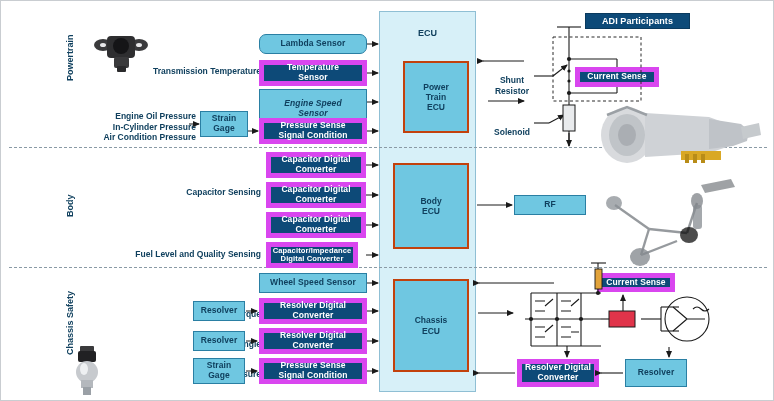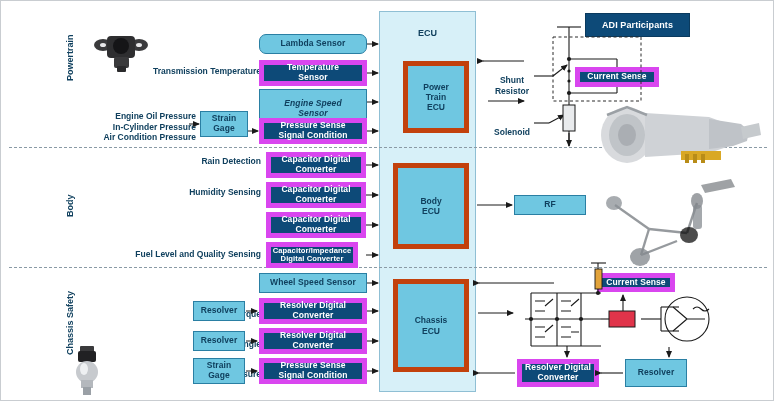--- a/index.html
+++ b/index.html
@@ -70,21 +70,21 @@
   .ecu-col {
     position: absolute;
     left: 378px; top: 10px;
     width: 97px; height: 381px;
     background: #d7f0f8;
     border: 1px solid #8fbfd4;
   }
   .ecu-box {
     position: absolute;
     background: #6fc7e1;
-    border: 5px solid #c2410c;
+    border: 2px solid #c2410c;
     display: flex; align-items: center; justify-content: center;
     color: #10405e; font-weight: bold; font-size: 8.5px;
     text-align: center; line-height: 1.2;
   }
   .ecu-title {
     position: absolute;
     color: #10405e; font-weight: bold; font-size: 9px;
     left: 378px; width: 97px; text-align: center;
   }
 
@@ -128,21 +128,21 @@
   </div>
   <div class="ecu-box" style="left:392px; top:162px; width:76px; height:86px;">
     <span style="white-space:pre-line;">Body
 ECU</span>
   </div>
   <div class="ecu-box" style="left:392px; top:278px; width:76px; height:93px;">
     <span style="white-space:pre-line;">Chassis
 ECU</span>
   </div>
 
-  <div class="blk blk-badge" style="left:584px; top:12px; width:105px; height:24px;">
+  <div class="blk blk-badge" style="left:584px; top:12px; width:105px; height:16px;">
     <span>ADI Participants</span>
   </div>
 
   <div class="sep" style="top:146px;"></div>
   <div class="sep" style="top:266px;"></div>
 
   <div class="vlabel" style="left:64px; top:22px; height:70px;">Powertrain</div>
   <div class="vlabel" style="left:64px; top:182px; height:46px;">Body</div>
   <div class="vlabel" style="left:64px; top:282px; height:80px;">Chassis Safety</div>
 
@@ -211,22 +211,21 @@
 Sensor</div>
   <div class="blk blk-dark" style="left:258px; top:117px; width:108px; height:26px; white-space:pre-line;">Pressure Sense
 Signal Condition</div>
 
   <div class="lbl lbl-c" style="left:487px; top:74px; width:48px; white-space:pre-line;text-align:center;">Shunt
 Resistor</div>
   <div class="lbl lbl-c" style="left:487px; top:126px; width:48px;">Solenoid</div>
 
   <div class="blk blk-dark" style="left:574px; top:66px; width:84px; height:20px;">Current Sense</div>
 
-  <div class="lbl" style="left:140px; top:155px; width:120px;">Rain Detection</div>
-  <div class="lbl" style="left:140px; top:186px; width:120px;">Humidity Sensing</div>
+  <div class="lbl" style="left:140px; top:186px; width:120px;">Capacitor Sensing</div>
   <div class="lbl" style="left:110px; top:248px; width:150px;">Fuel Level and Quality Sensing</div>
 
   <div class="blk blk-dark" style="left:265px; top:151px; width:100px; height:26px; white-space:pre-line;">Capacitor Digital
 Converter</div>
   <div class="blk blk-dark" style="left:265px; top:181px; width:100px; height:26px; white-space:pre-line;">Capacitor Digital
 Converter</div>
   <div class="blk blk-dark" style="left:265px; top:211px; width:100px; height:26px; white-space:pre-line;">Capacitor Digital
 Converter</div>
   <div class="blk blk-dark" style="left:265px; top:241px; width:92px; height:26px; font-size:7.6px; white-space:pre-line;">Capacitor/Impedance
 Digital Converter</div>

